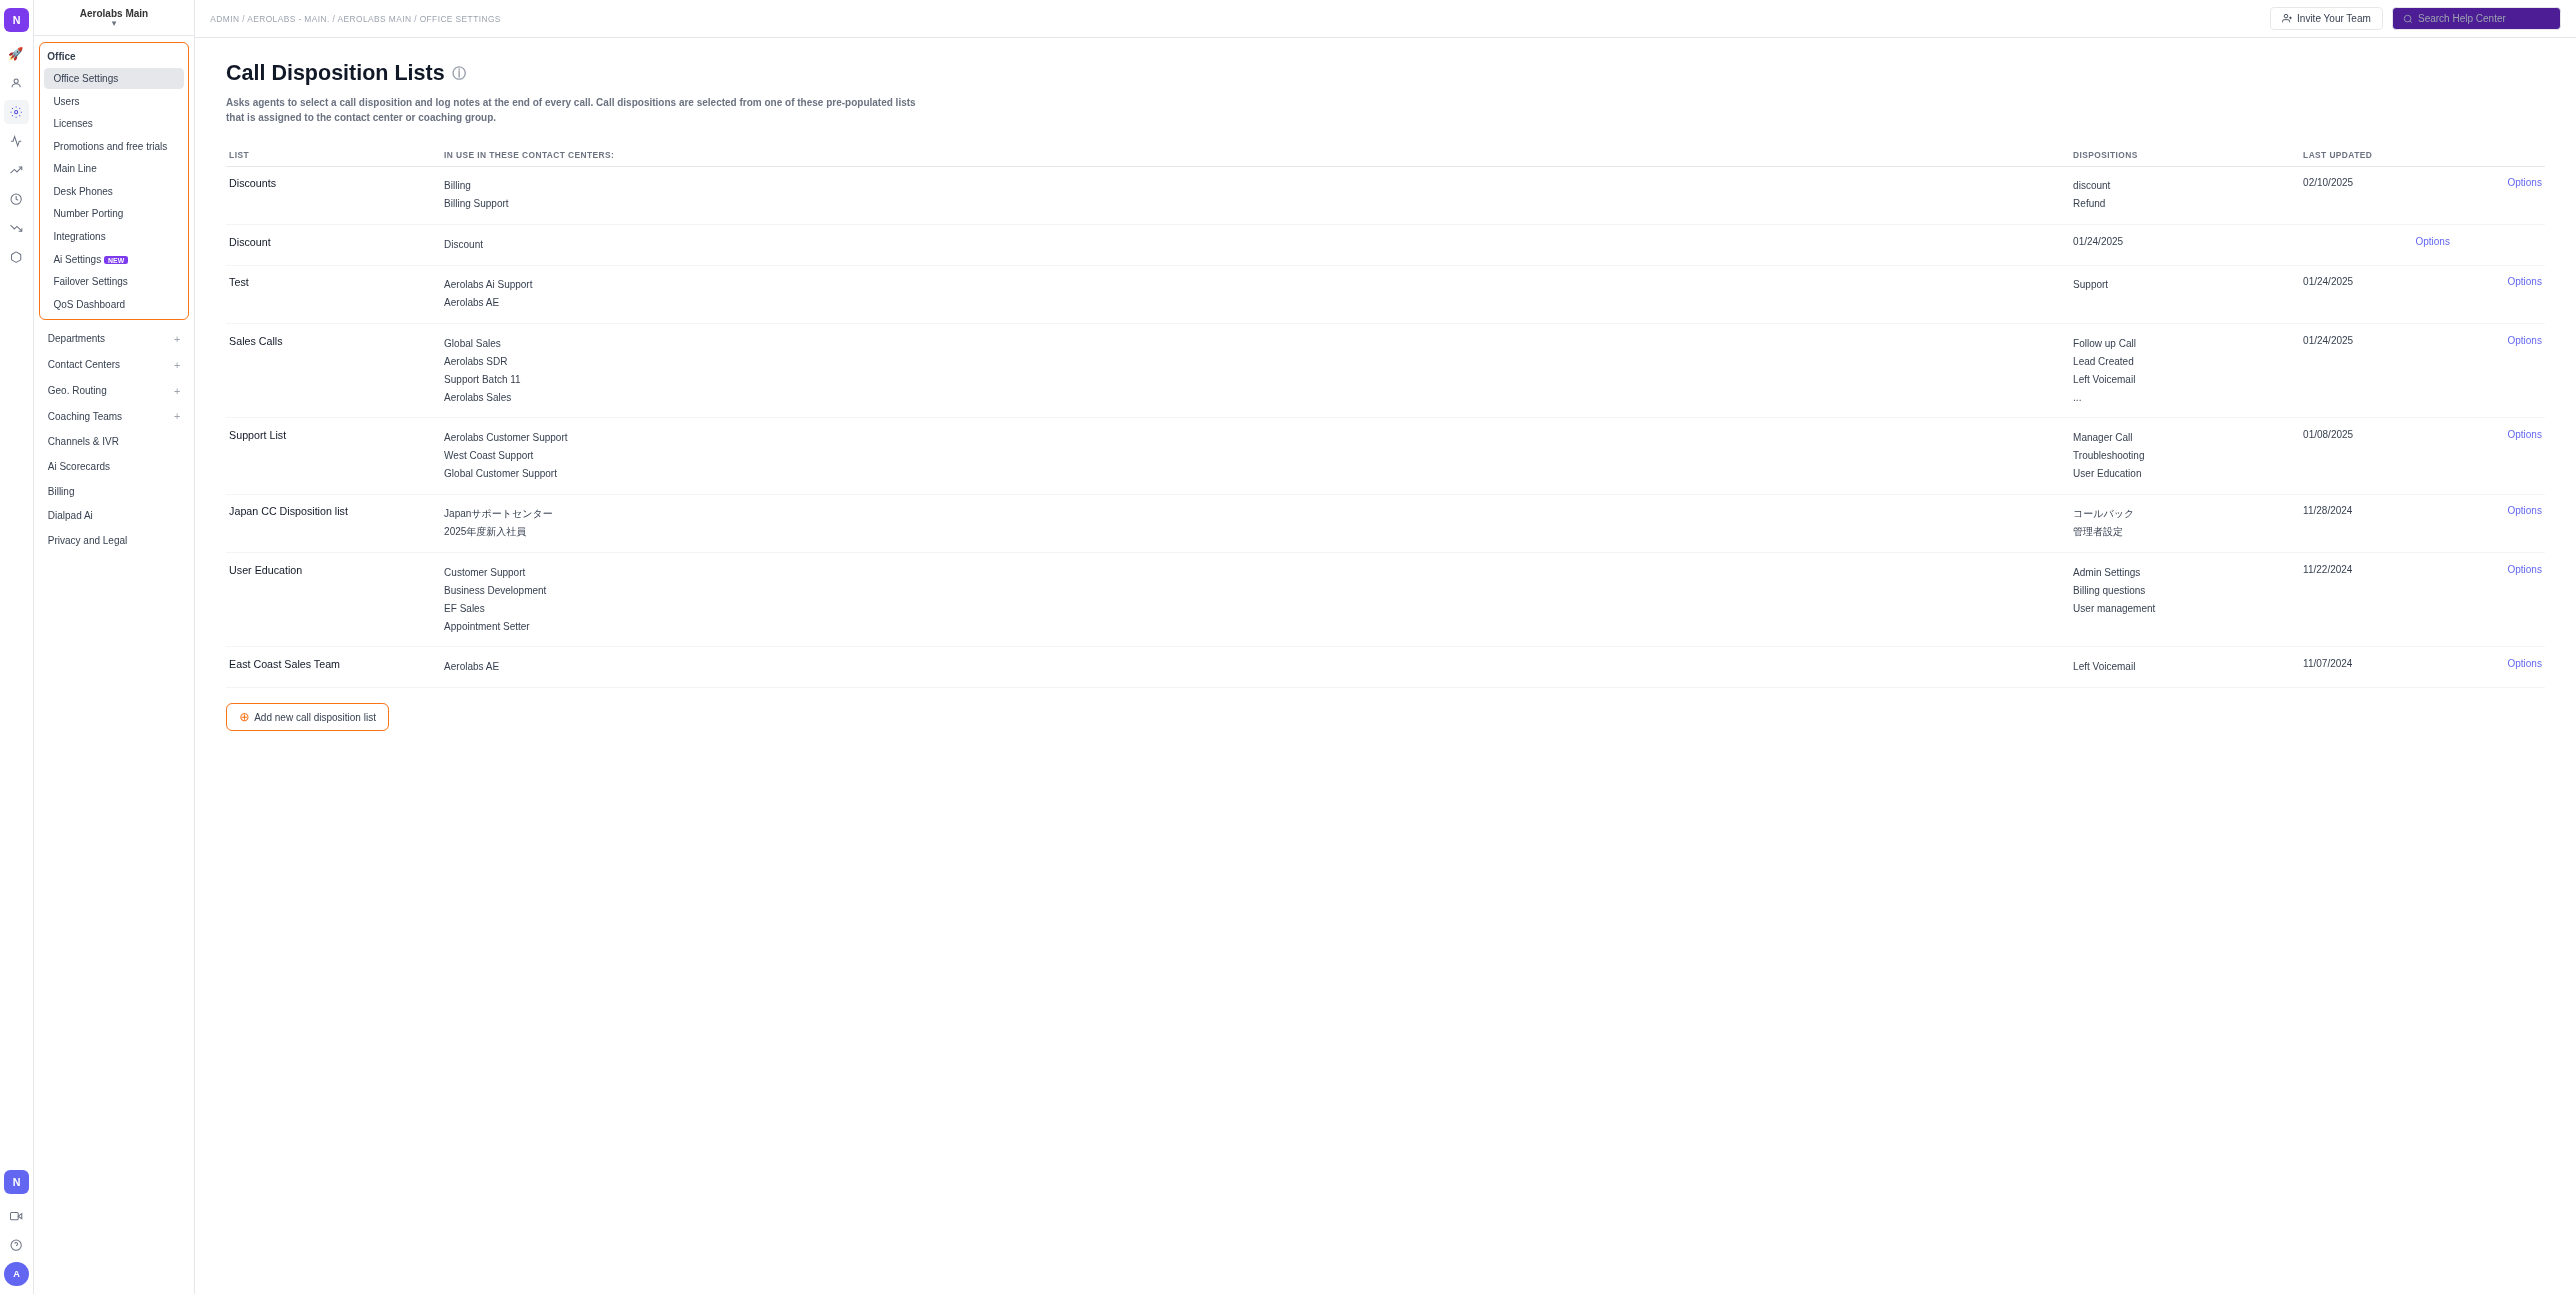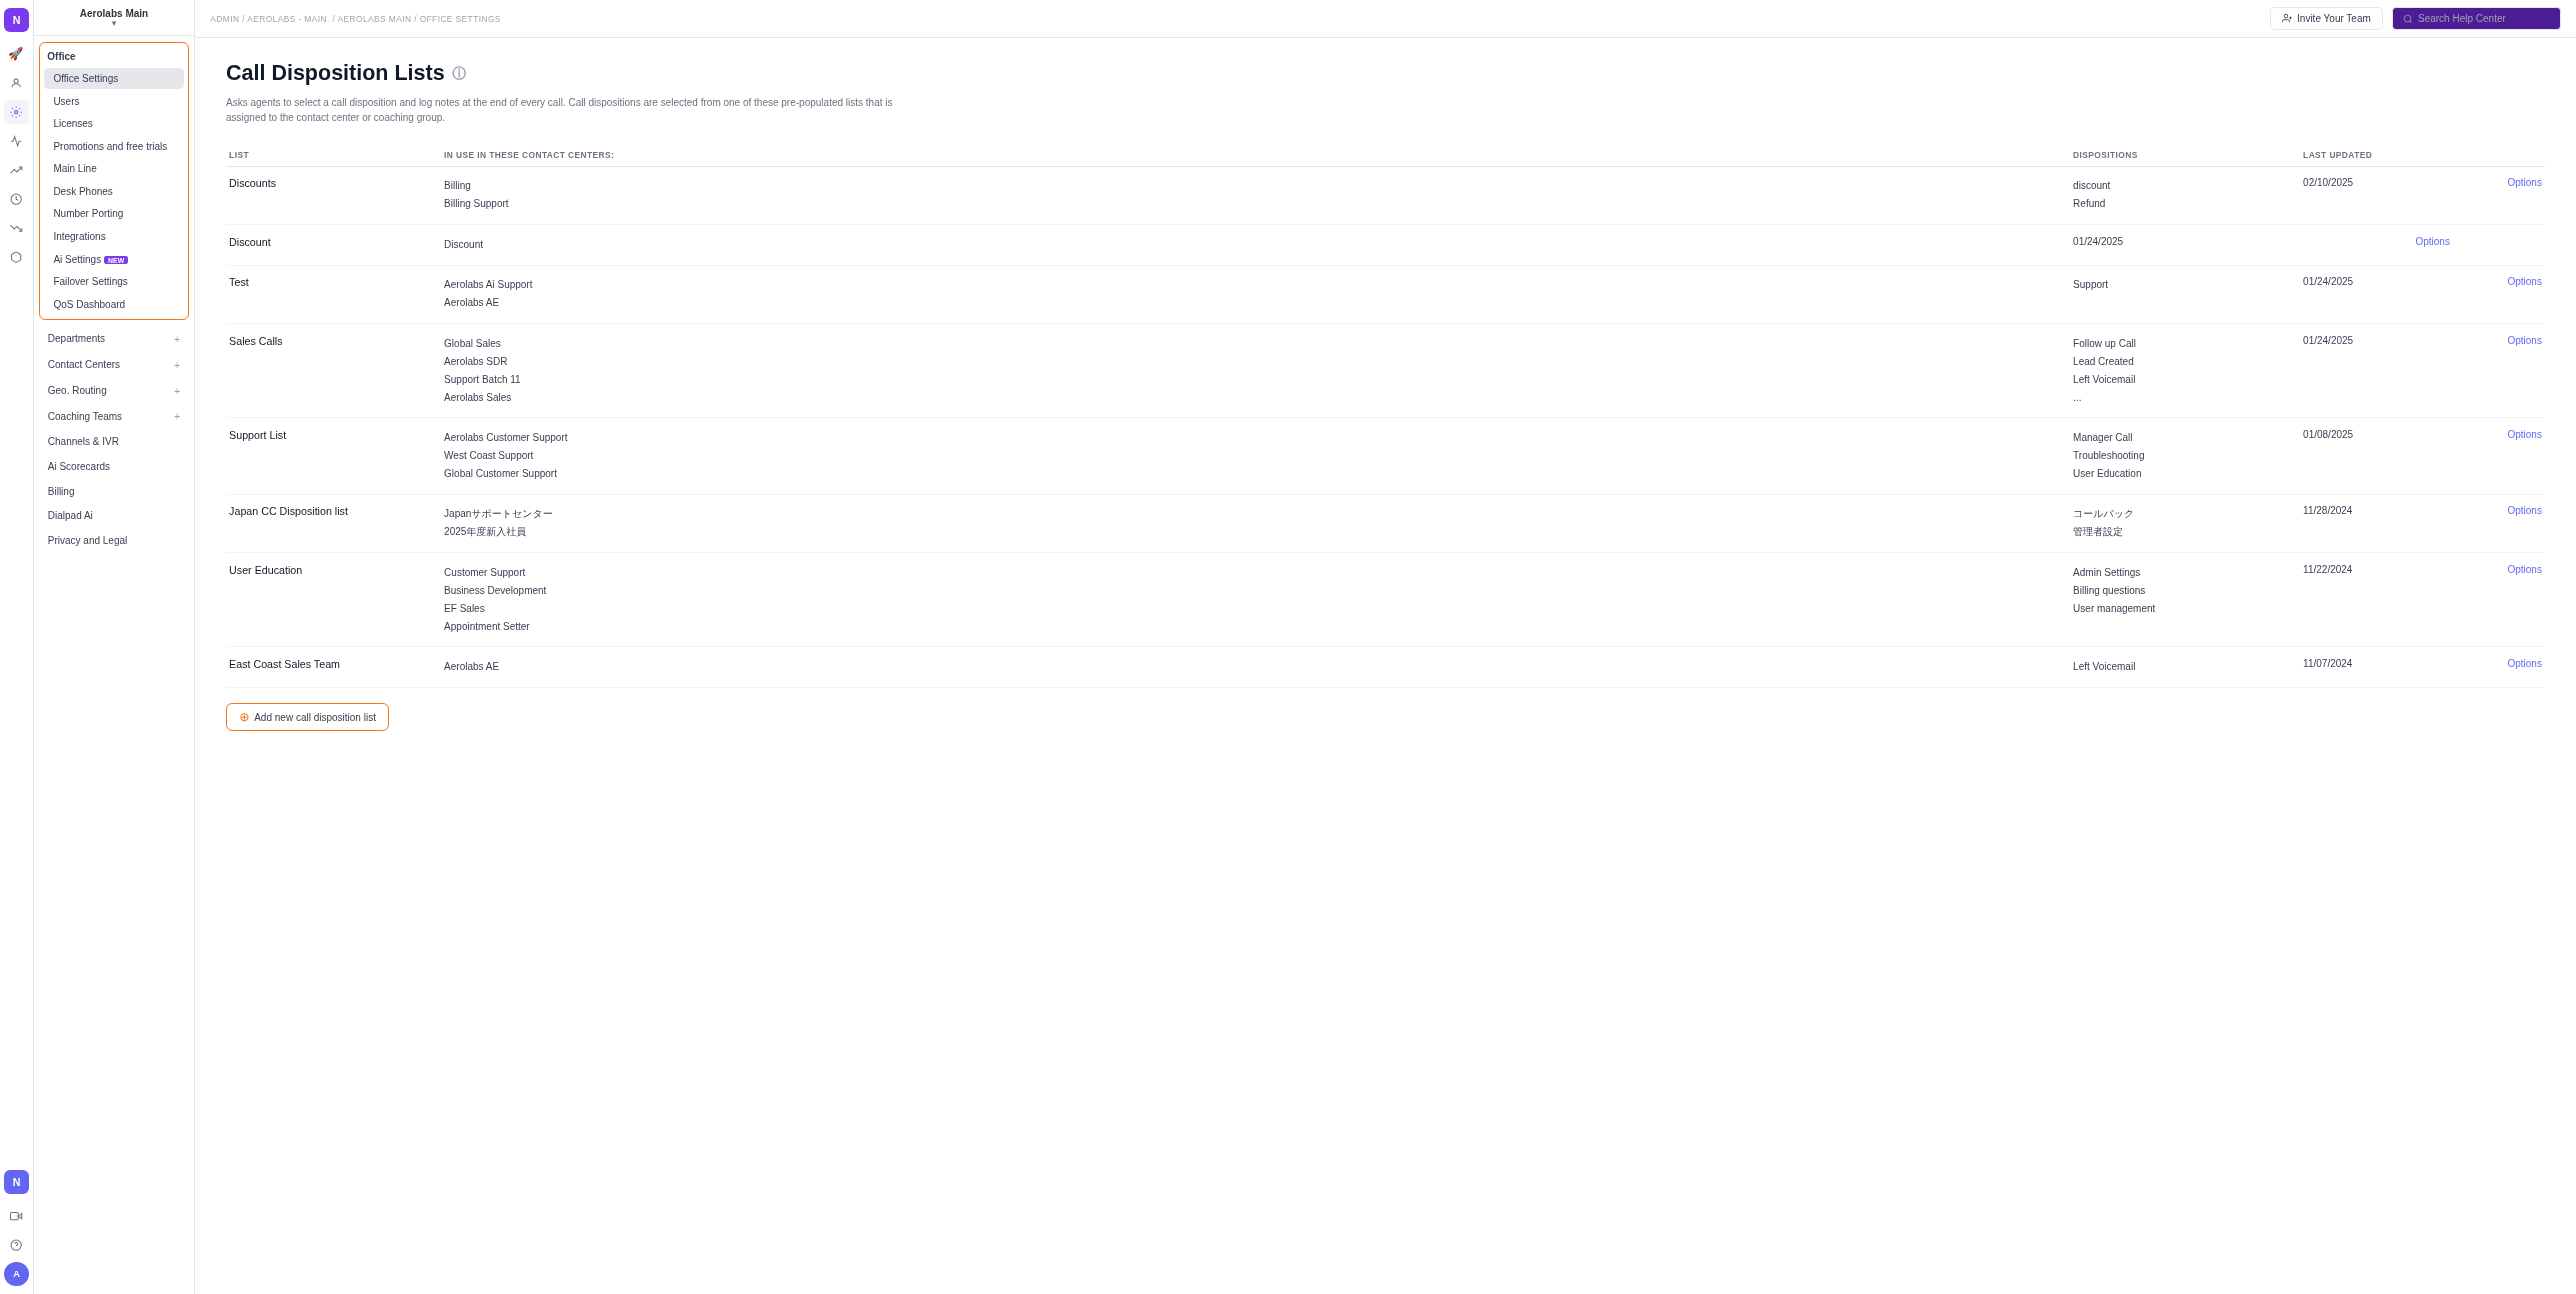--- a/index.html
+++ b/index.html
@@ -208,20 +208,21 @@
       font-size: 13.8px;
       cursor: pointer;
     }
 
     .page-desc {
       font-size: 10px;
       color: #6b7280;
       margin-bottom: 18.4px;
       max-width: 690px;
       line-height: 1.5;
+      font-weight: bold;
     }
 
     
     .table-header {
       display: grid;
       grid-template-columns: 215px 1fr 230px 153px 92px;
       padding: 6.1px 0;
       border-bottom: 0.8px solid #e5e7eb;
       font-size: 8.4px;
       font-weight: 600;

